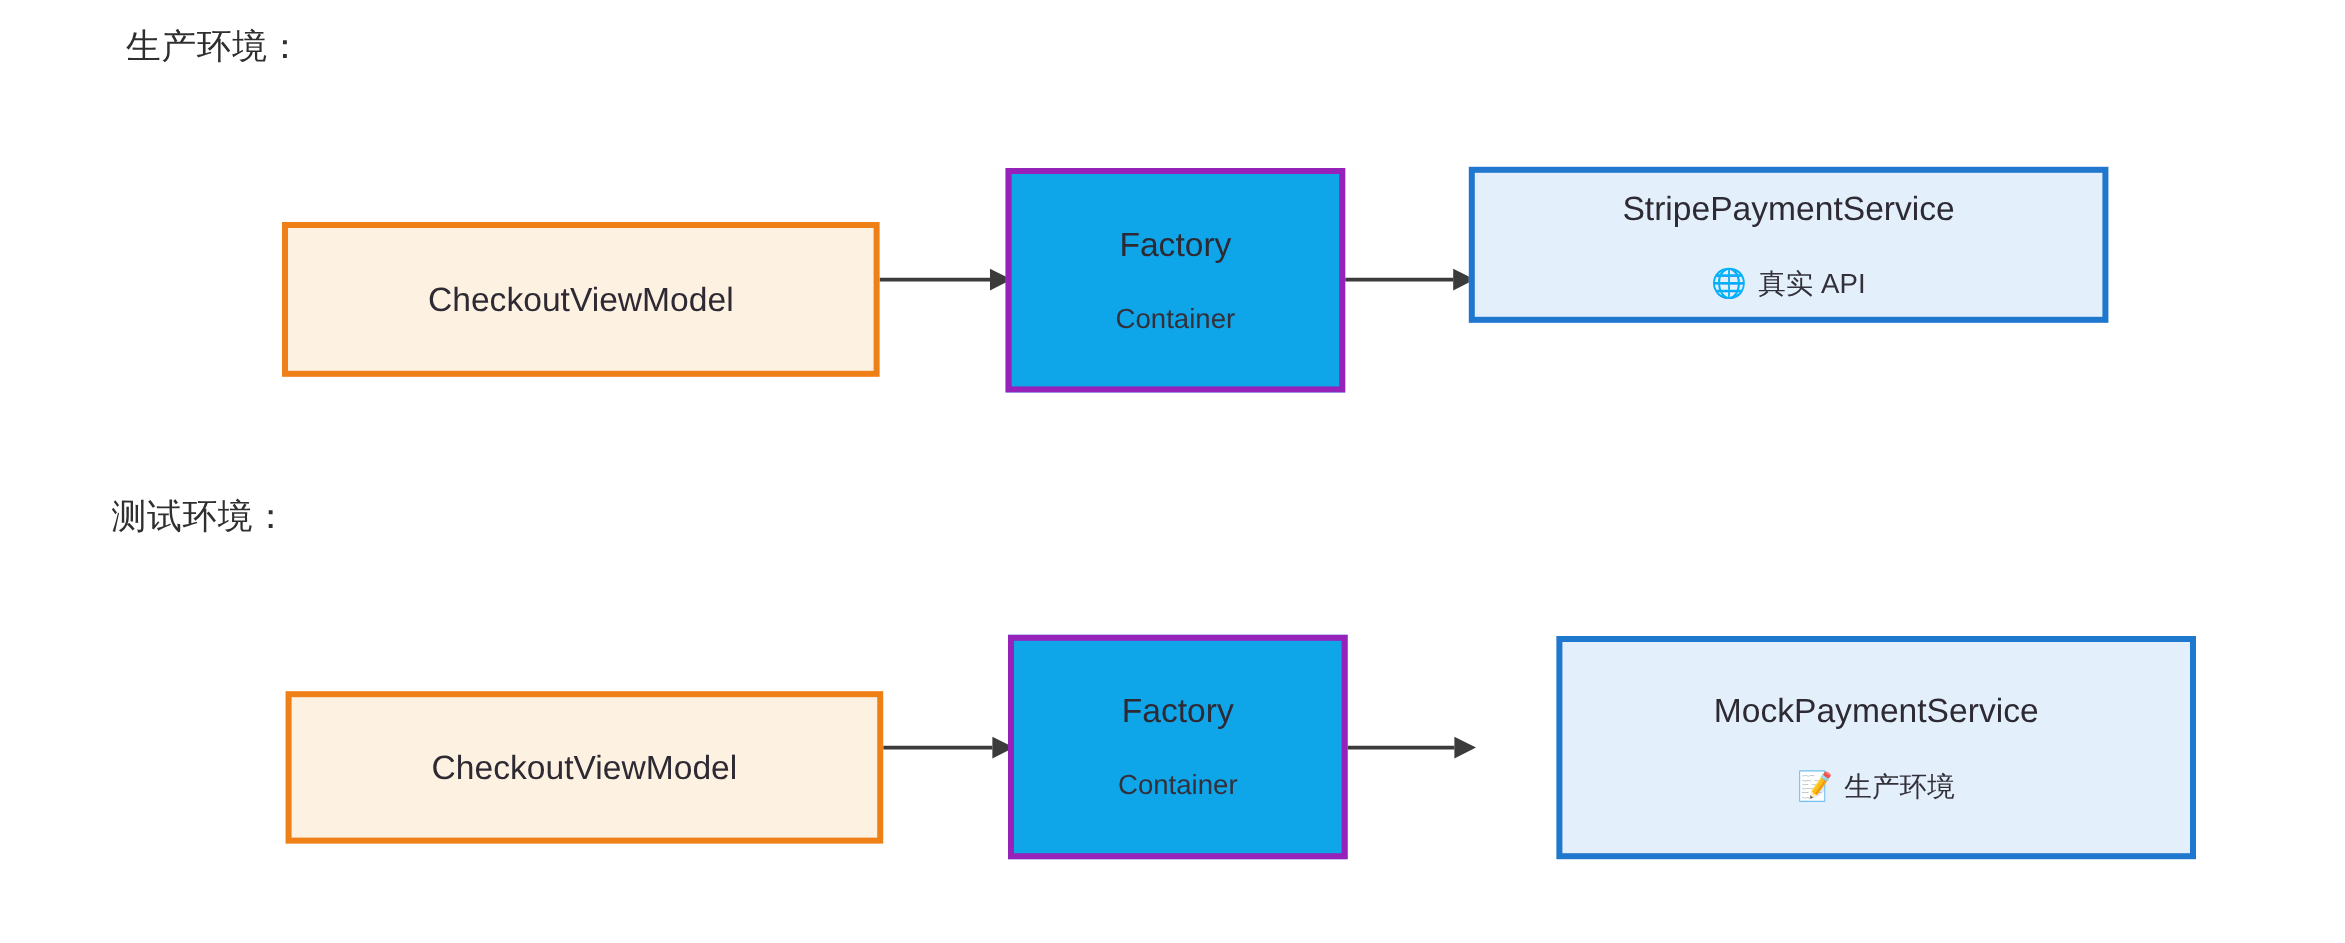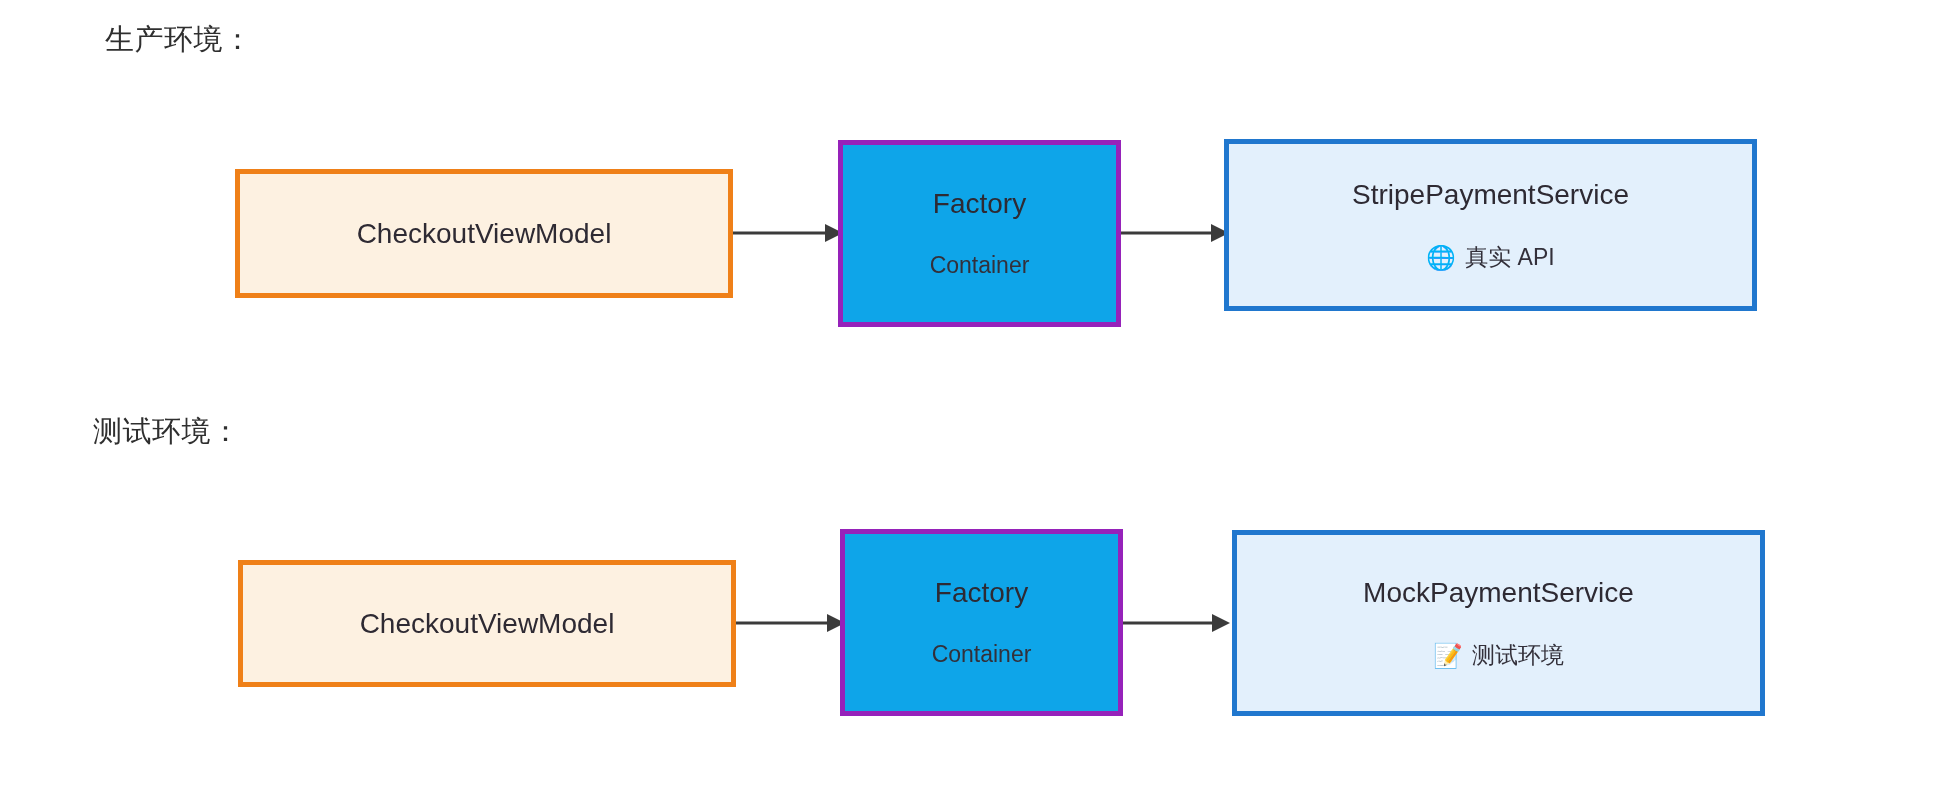--- a/index.html
+++ b/index.html
@@ -68,41 +68,42 @@
   .node .emoji {
     font-size: 24px;
     line-height: 1;
     display: inline-block;
   }
 
   .node.orange {
     background: #fdf1e1;
     border-color: #ef8018;
     border-width: 5px;
+    margin-top: 16px;
   }
   .node.purple {
     background: #0ea5e9;
     border-color: #9622ba;
     border-width: 5px;
   }
   .node.blue {
     background: #e3f0fc;
     border-color: #2077ce;
     border-width: 5px;
   }
 
   
   #node-prod-viewmodel { left: 235px;  top: 169px; width: 498px; height: 129px; }
   #node-prod-factory   { left: 838px;  top: 140px; width: 283px; height: 187px; }
-  #node-prod-service   { left: 1224px; top: 139px; width: 533px; height: 172px; }
+  #node-prod-service   { left: 1224px; top: 139px; width: 533px; height: 130px; }
 
   
   #node-test-viewmodel { left: 238px;  top: 560px; width: 498px; height: 127px; }
   #node-test-factory   { left: 840px;  top: 529px; width: 283px; height: 187px; }
-  #node-test-service   { left: 1232px; top: 530px; width: 533px; height: 186px; }
+  #node-test-service   { left: 1297px; top: 530px; width: 533px; height: 186px; }
 
   
   .arrow {
     position: absolute;
     height: 22px;
     pointer-events: none;
   }
   .arrow svg { display: block; }
 
   #arrow-prod-1 { left: 733px;  top: 222px; width: 110px; }
@@ -185,18 +186,18 @@
     <svg width="107" height="22" viewBox="0 0 107 22">
       <line x1="0" y1="11" x2="89" y2="11" stroke="#3b3b3b" stroke-width="3"></line>
       <path d="M89,2 L107,11 L89,20 Z" fill="#3b3b3b"></path>
     </svg>
   </div>
 
   <div class="node blue" id="node-test-service">
     <div class="title">MockPaymentService</div>
     <div class="subtitle">
       <span class="emoji">📝</span>
-      <span>测试环境</span>
+      <span>生产环境</span>
     </div>
   </div>
 
 
 </div>
 
 </body></html>

